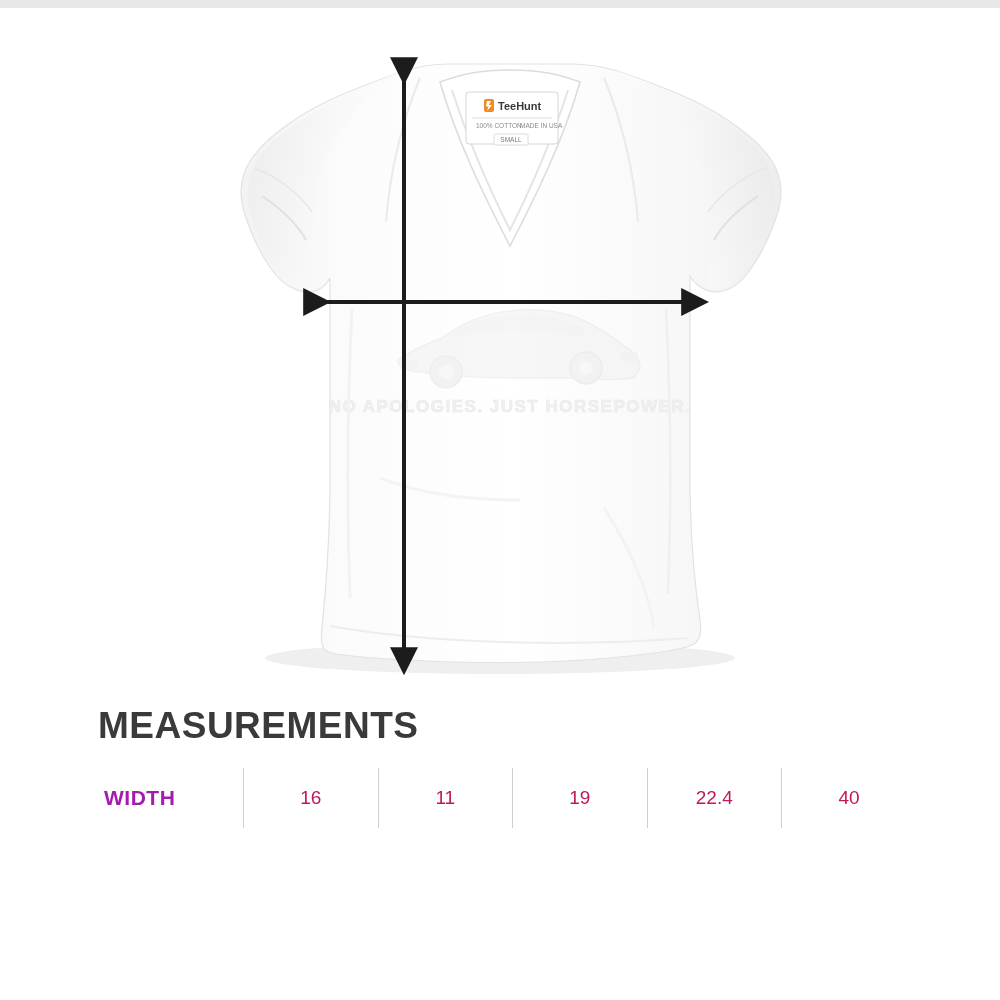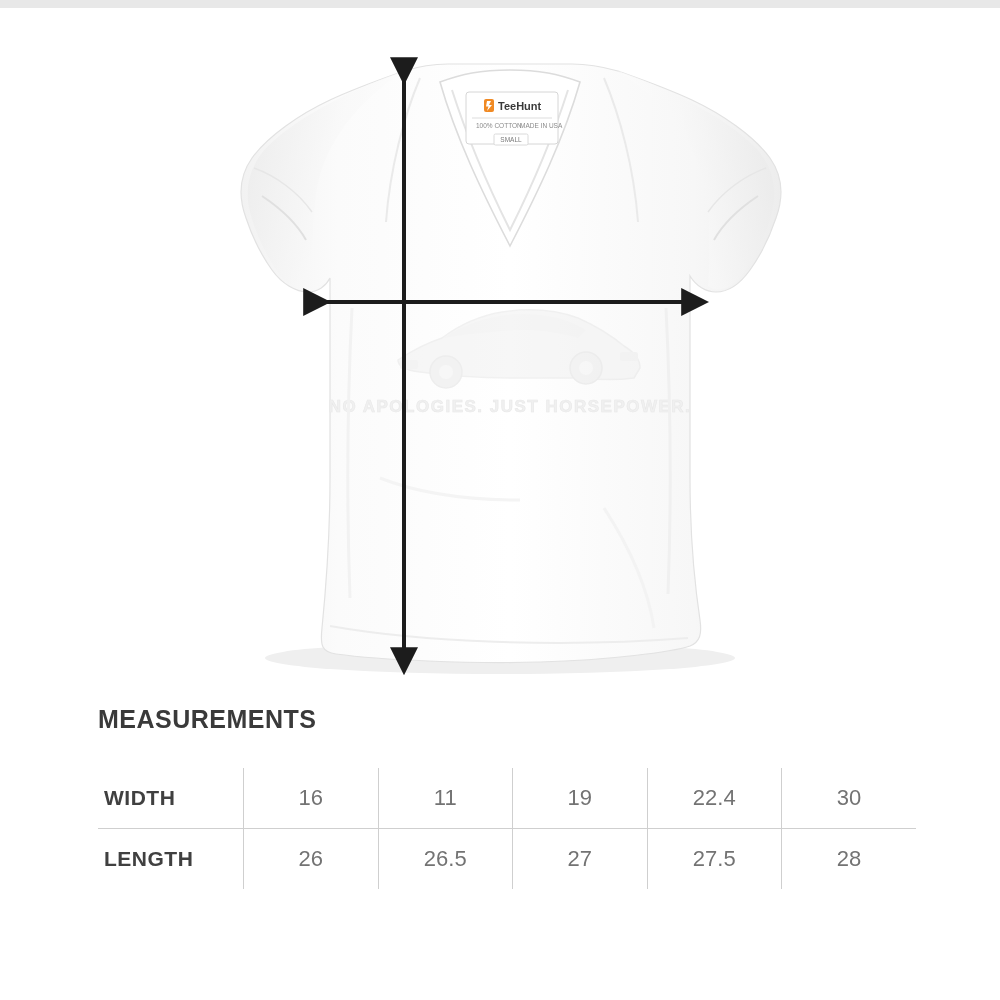--- a/index.html
+++ b/index.html
@@ -45,55 +45,55 @@
     left: 0;
     top: 672px;
     width: 1000px;
     height: 328px;
     background: #ffffff;
   }
   #measurements-title {
     position: absolute;
     left: 98px;
     top: 25px;
-    font-size: 25px;
+    font-size: 37px;
     font-weight: bold;
     letter-spacing: 0.5px;
     color: #3a3a3a;
   }
   table.size-table {
     position: absolute;
     left: 98px;
     top: 88px;
     width: 818px;
     border-collapse: collapse;
     table-layout: fixed;
   }
   table.size-table td {
     height: 58px;
     text-align: center;
     vertical-align: middle;
-    font-size: 22px;
-    color: #737373;
+    font-size: 19px;
+    color: #be185d;
     border-bottom: 1px solid #cfcfcf;
     border-right: 1px solid #cfcfcf;
   }
   table.size-table tr:last-child td {
     border-bottom: none;
   }
   table.size-table td:last-child {
     border-right: none;
   }
   table.size-table td.rowhead {
     text-align: left;
     padding-left: 6px;
     font-weight: bold;
     font-size: 21px;
     letter-spacing: 0.5px;
-    color: #404040;
+    color: #a21caf;
     width: 138px;
   }
   table.size-table tr.head td {
     font-weight: bold;
     font-size: 21px;
     letter-spacing: 0.6px;
     color: #3a3a3a;
   }
 </style>
 </head>
@@ -239,27 +239,19 @@
     <div id="measurements-title">MEASUREMENTS</div>
 
     <table class="size-table">
       <tbody>
       <tr>
         <td class="rowhead">WIDTH</td>
         <td>16</td>
         <td>11</td>
         <td>19</td>
         <td>22.4</td>
-        <td>30</td>
-      </tr>
-      <tr>
-        <td class="rowhead">LENGTH</td>
-        <td>26</td>
-        <td>26.5</td>
-        <td>27</td>
-        <td>27.5</td>
-        <td>28</td>
+        <td>40</td>
       </tr>
     </tbody>
       </table>
   </div>
 
 </div>
 
 </body></html>

